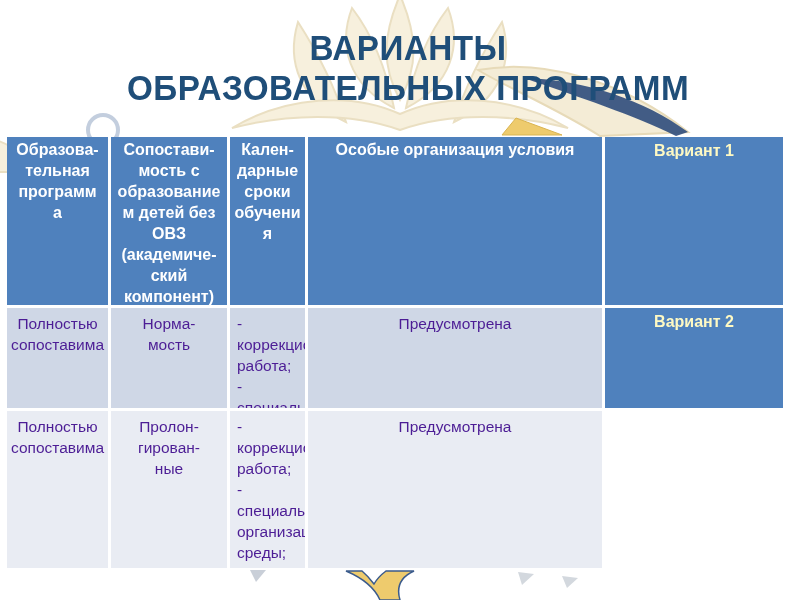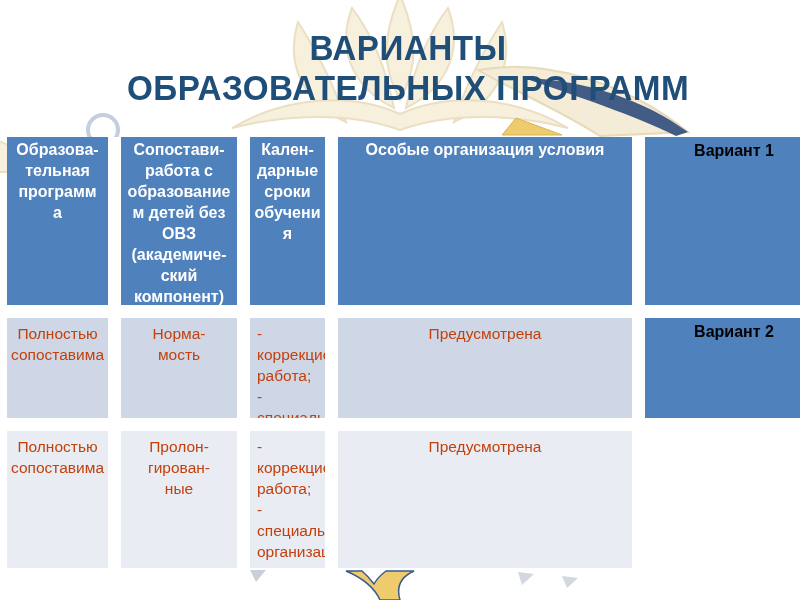--- a/index.html
+++ b/index.html
@@ -18,46 +18,46 @@
     font-size:35px;line-height:40px;letter-spacing:0.5px;
     margin:0;
   }
   .title span{display:block;transform:scaleX(0.95);transform-origin:center;}
   .tbl{
     position:absolute;left:7px;top:137px;
     width:768px;height:431px;z-index:1;
     display:grid;
     grid-template-columns:101px 116px 75px 294px 178px;
     grid-template-rows:168px 100px auto;
-    gap:13px;
+    gap:3px;
     background:#ffffff;
     border-radius:30px;
   }
   .cell{
     overflow:hidden;
     white-space:pre-line;
     text-align:center;
     box-sizing:border-box;
     padding:2px 3px;
   }
   .hdr{
     background:#4f81bd;
     color:#ffffff;font-weight:bold;
     font-size:16px;line-height:21px;
   }
   .var{
     background:#4f81bd;
-    color:#000000;font-weight:bold;
+    color:#fef9c3;font-weight:bold;
     font-size:16px;line-height:20px;
     padding-top:4px;
   }
   .b1{background:#cfd7e6;}
   .b2{background:#e9ecf3;}
   .body-cell{
-    color:#c2410c;
+    color:#4c1d95;
     font-size:15.5px;line-height:21px;
     padding-top:5px;
   }
   .ta-left{text-align:left;padding-left:7px;}
 </style>
 </head>
 <body>
 
 <div class="slide">
 
@@ -98,21 +98,21 @@
     <span>ОБРАЗОВАТЕЛЬНЫХ ПРОГРАММ</span>
   </h1>
 
   <div class="tbl">
 
     <div class="cell hdr">Образова-
 тельная
 программ
 а</div>
     <div class="cell hdr">Сопостави-
-работа с
+мость с
 образование
 м детей без
 ОВЗ
 (академиче-
 ский
 компонент)</div>
     <div class="cell hdr">Кален-
 дарные
 сроки
 обучени

